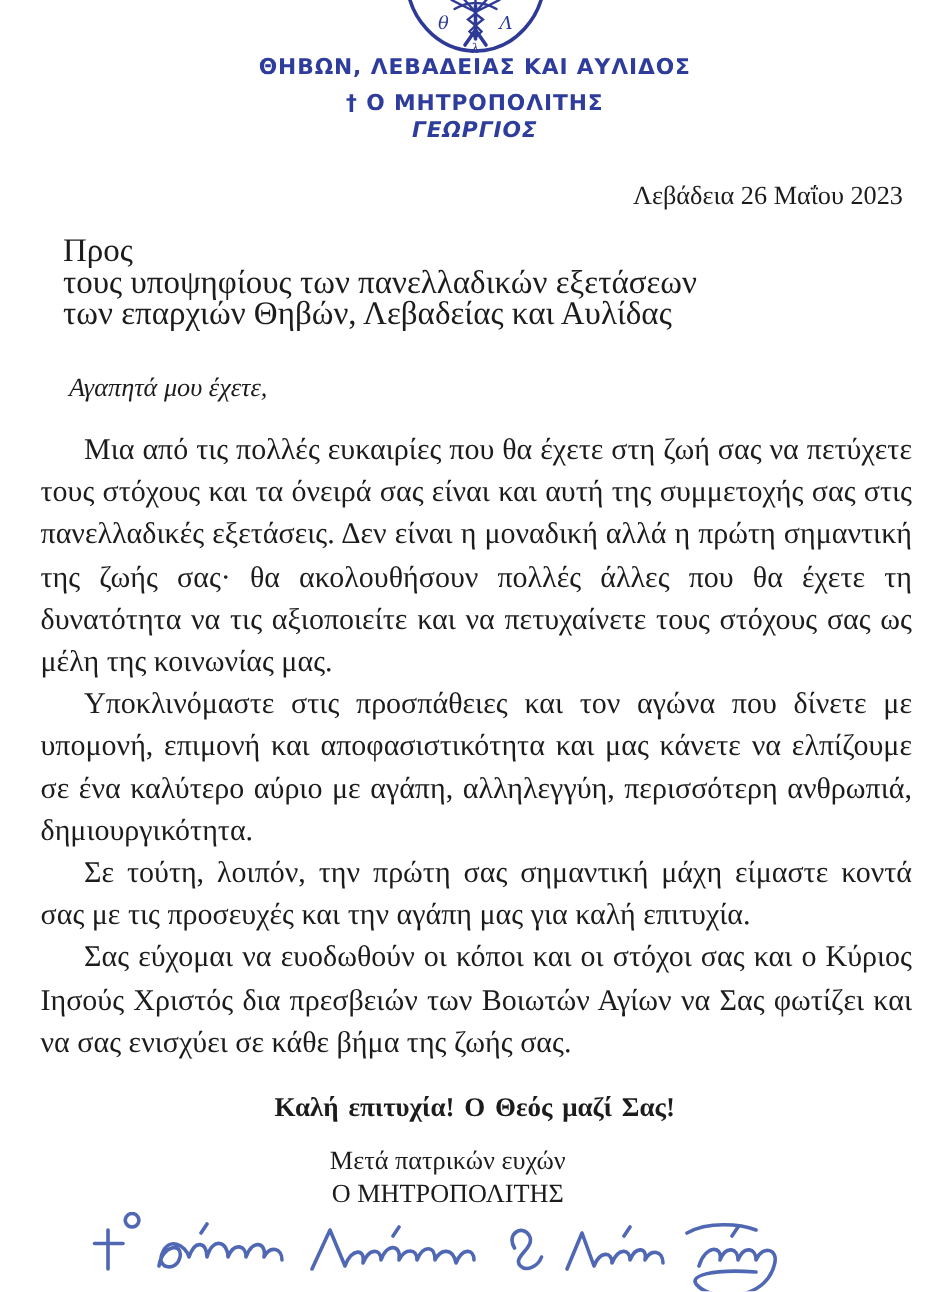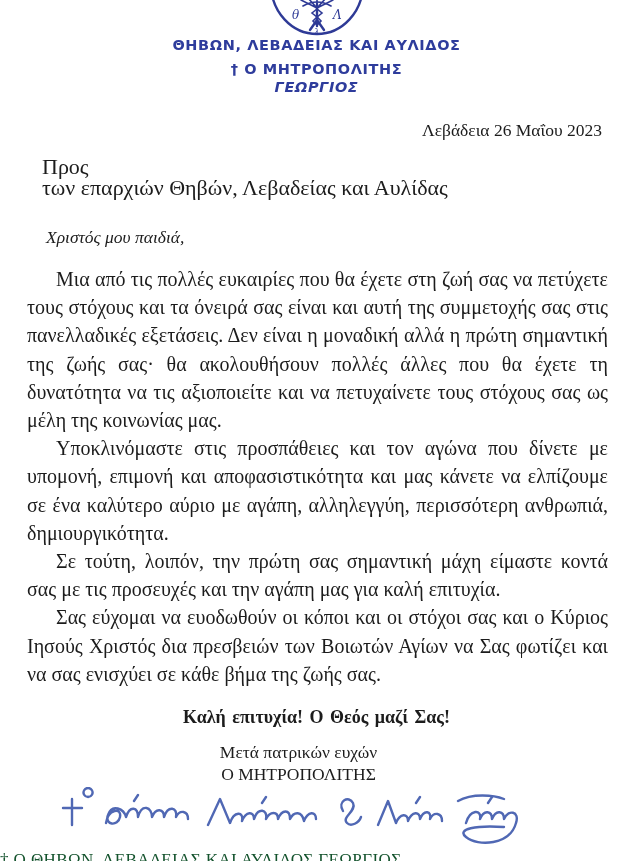--- a/index.html
+++ b/index.html
@@ -68,24 +68,25 @@
     </div>
     <div class="lh-title lh-line2">ΘΗΒΩΝ, ΛΕΒΑΔΕΙΑΣ ΚΑΙ ΑΥΛΙΔΟΣ</div>
     <div class="lh-title lh-line1">† Ο ΜΗΤΡΟΠΟΛΙΤΗΣ</div>
     <div class="lh-title lh-line3">ΓΕΩΡΓΙΟΣ</div>
   </div>
 
   <div class="date-line">Λεβάδεια 26 Μαΐου 2023</div>
 
   <div class="recipient">
     <div>Προς</div>
+    <div>τους υποψηφίους των πανελλαδικών εξετάσεων</div>
     <div>των επαρχιών Θηβών, Λεβαδείας και Αυλίδας</div>
   </div>
 
-  <div class="salutation">Χριστός μου παιδιά,</div>
+  <div class="salutation">Αγαπητά μου έχετε,</div>
 
   <div class="body-text">
     <p>Μια από τις πολλές ευκαιρίες που θα έχετε στη ζωή σας να πετύχετε τους στόχους και τα όνειρά σας είναι και αυτή της συμμετοχής σας στις πανελλαδικές εξετάσεις. Δεν είναι η μοναδική αλλά η πρώτη σημαντική της ζωής σας· θα ακολουθήσουν πολλές άλλες που θα έχετε τη δυνατότητα να τις αξιοποιείτε και να πετυχαίνετε τους στόχους σας ως μέλη της κοινωνίας μας.</p>
     <p>Υποκλινόμαστε στις προσπάθειες και τον αγώνα που δίνετε με υπομονή, επιμονή και αποφασιστικότητα και μας κάνετε να ελπίζουμε σε ένα καλύτερο αύριο με αγάπη, αλληλεγγύη, περισσότερη ανθρωπιά, δημιουργικότητα.</p>
     <p>Σε τούτη, λοιπόν, την πρώτη σας σημαντική μάχη είμαστε κοντά σας με τις προσευχές και την αγάπη μας για καλή επιτυχία.</p>
     <p>Σας εύχομαι να ευοδωθούν οι κόποι και οι στόχοι σας και ο Κύριος Ιησούς Χριστός δια πρεσβειών των Βοιωτών Αγίων να Σας φωτίζει και να σας ενισχύει σε κάθε βήμα της ζωής σας.</p>
   </div>
 
   <div class="closing">Καλή επιτυχία!  Ο Θεός μαζί Σας!</div>
 

